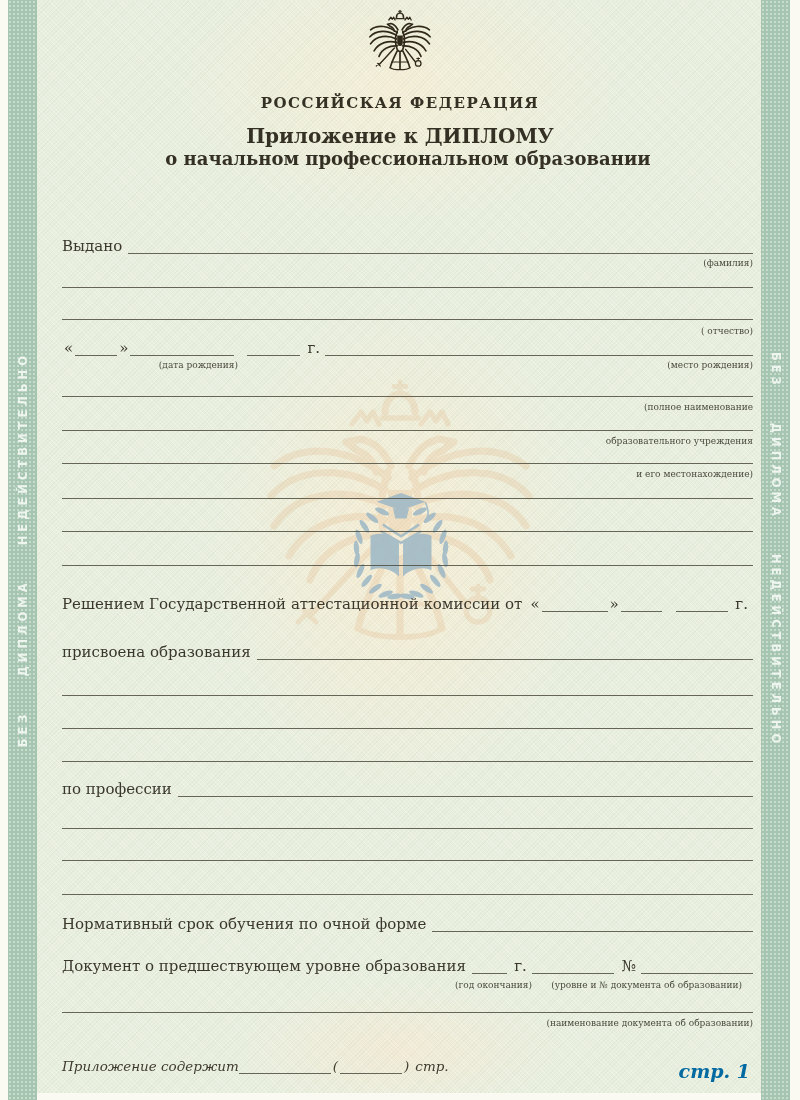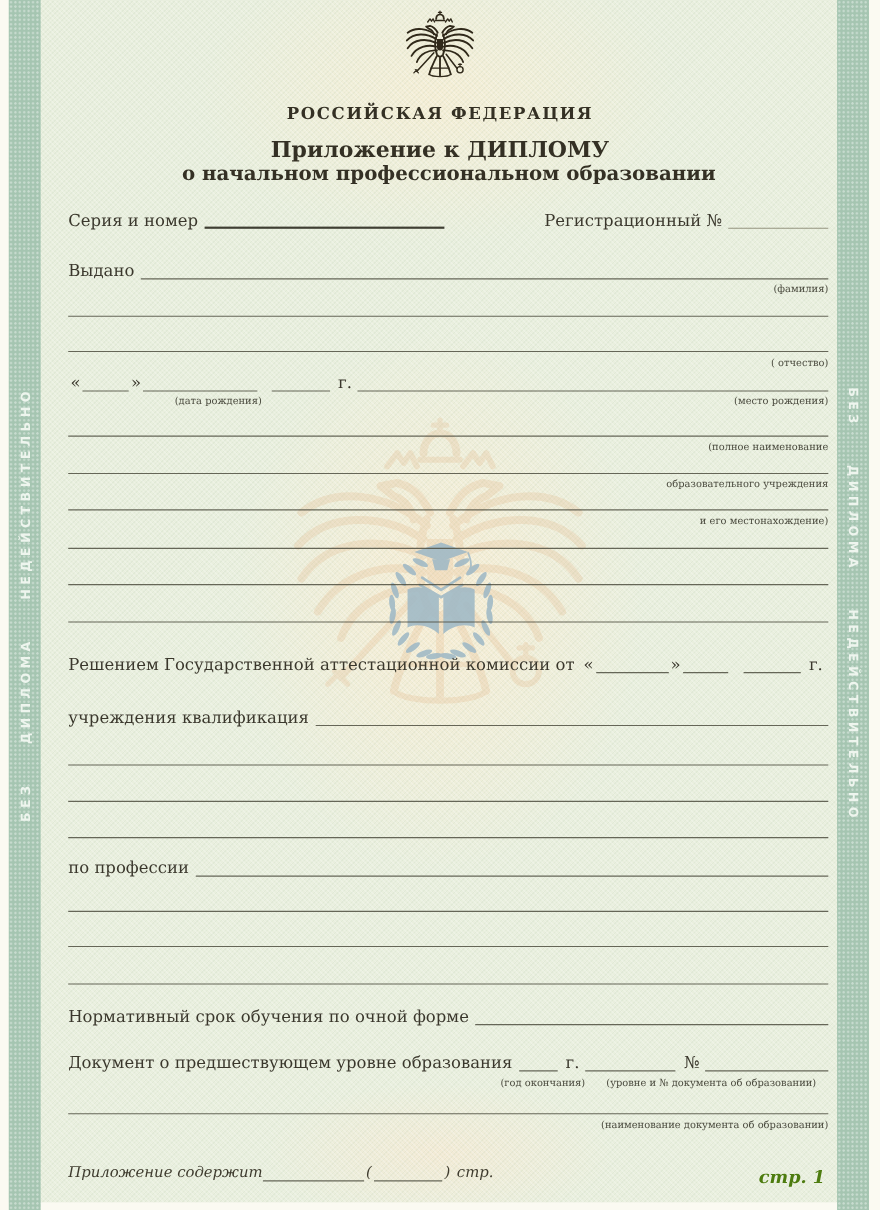--- a/index.html
+++ b/index.html
@@ -67,22 +67,22 @@
   .hr{position:absolute;left:62px;right:47px;height:0;border-top:1.2px solid rgba(78,78,64,0.85);}
   .cap{position:absolute;text-align:right;font-size:9px;color:#4a4a3e;line-height:10px;}
   .cap.full{left:62px;right:47px;}
   .quote{padding:0 2px;}
   .yr{padding:0 5px 0 7px;}
   .num{padding:0 5px 0 8px;}
 
   .footer-row{position:absolute;left:62px;right:47px;top:1056px;height:18px;
     display:flex;align-items:flex-end;font-size:13.5px;font-style:italic;color:#3e3b2e;}
   .footer-row .blank{border-bottom:1px solid rgba(78,78,64,0.85);}
-  .pagenum{position:absolute;right:50px;top:1060px;font-size:16px;
-    font-style:italic;font-weight:bold;color:#4d7c0f;}
+  .pagenum{position:absolute;right:50px;top:1060px;font-size:19px;
+    font-style:italic;font-weight:bold;color:#0369a1;}
 </style>
 </head>
 <body>
 
 <svg width="0" height="0" style="position:absolute">
   <symbol id="sym-eagle" viewBox="0 0 100 112">
     <g stroke="currentColor" fill="none" stroke-width="2.4" stroke-linecap="round" stroke-linejoin="round">
       <path d="M46,34 C34,24 18,22 8,30"></path>
       <path d="M45,38 C32,30 16,30 7,40"></path>
       <path d="M45,43 C32,37 16,38 8,50"></path>
@@ -169,27 +169,20 @@
       <use href="#sym-laurel"></use>
     </svg>
 
   <svg class="emblem">
       <use href="#sym-eagle"></use>
     </svg>
   <div class="country">РОССИЙСКАЯ ФЕДЕРАЦИЯ</div>
   <div class="title1">Приложение к ДИПЛОМУ</div>
   <div class="title2">о начальном профессиональном образовании</div>
 
-  <div class="row" style="top:190px">
-    <span class="lbl">Серия и номер</span>
-    <span class="blank thick" style="width:218px"></span>
-    <span class="gap" style="flex:1"></span>
-    <span class="lbl">Регистрационный №</span>
-    <span class="blank light grow"></span>
-  </div>
 
   <div class="row" style="top:236px">
     <span class="lbl">Выдано</span>
     <span class="blank grow"></span>
   </div>
   <div class="cap full" style="top:258px">(фамилия)</div>
 
   <div class="hr" style="top:287px"></div>
 
   <div class="hr" style="top:319px"></div>
@@ -224,21 +217,21 @@
     <span class="quote">«</span>
     <span class="blank" style="width:66px"></span>
     <span class="quote">»</span>
     <span class="blank grow"></span>
     <span class="gap" style="width:14px"></span>
     <span class="blank" style="width:52px"></span>
     <span class="yr">г.</span>
   </div>
 
   <div class="row" style="top:642px">
-    <span class="lbl">учреждения квалификация</span>
+    <span class="lbl">присвоена образования</span>
     <span class="blank grow"></span>
   </div>
   <div class="hr" style="top:695px"></div>
   <div class="hr" style="top:728px"></div>
   <div class="hr" style="top:761px"></div>
 
   <div class="row" style="top:779px">
     <span class="lbl">по профессии</span>
     <span class="blank grow"></span>
   </div>

